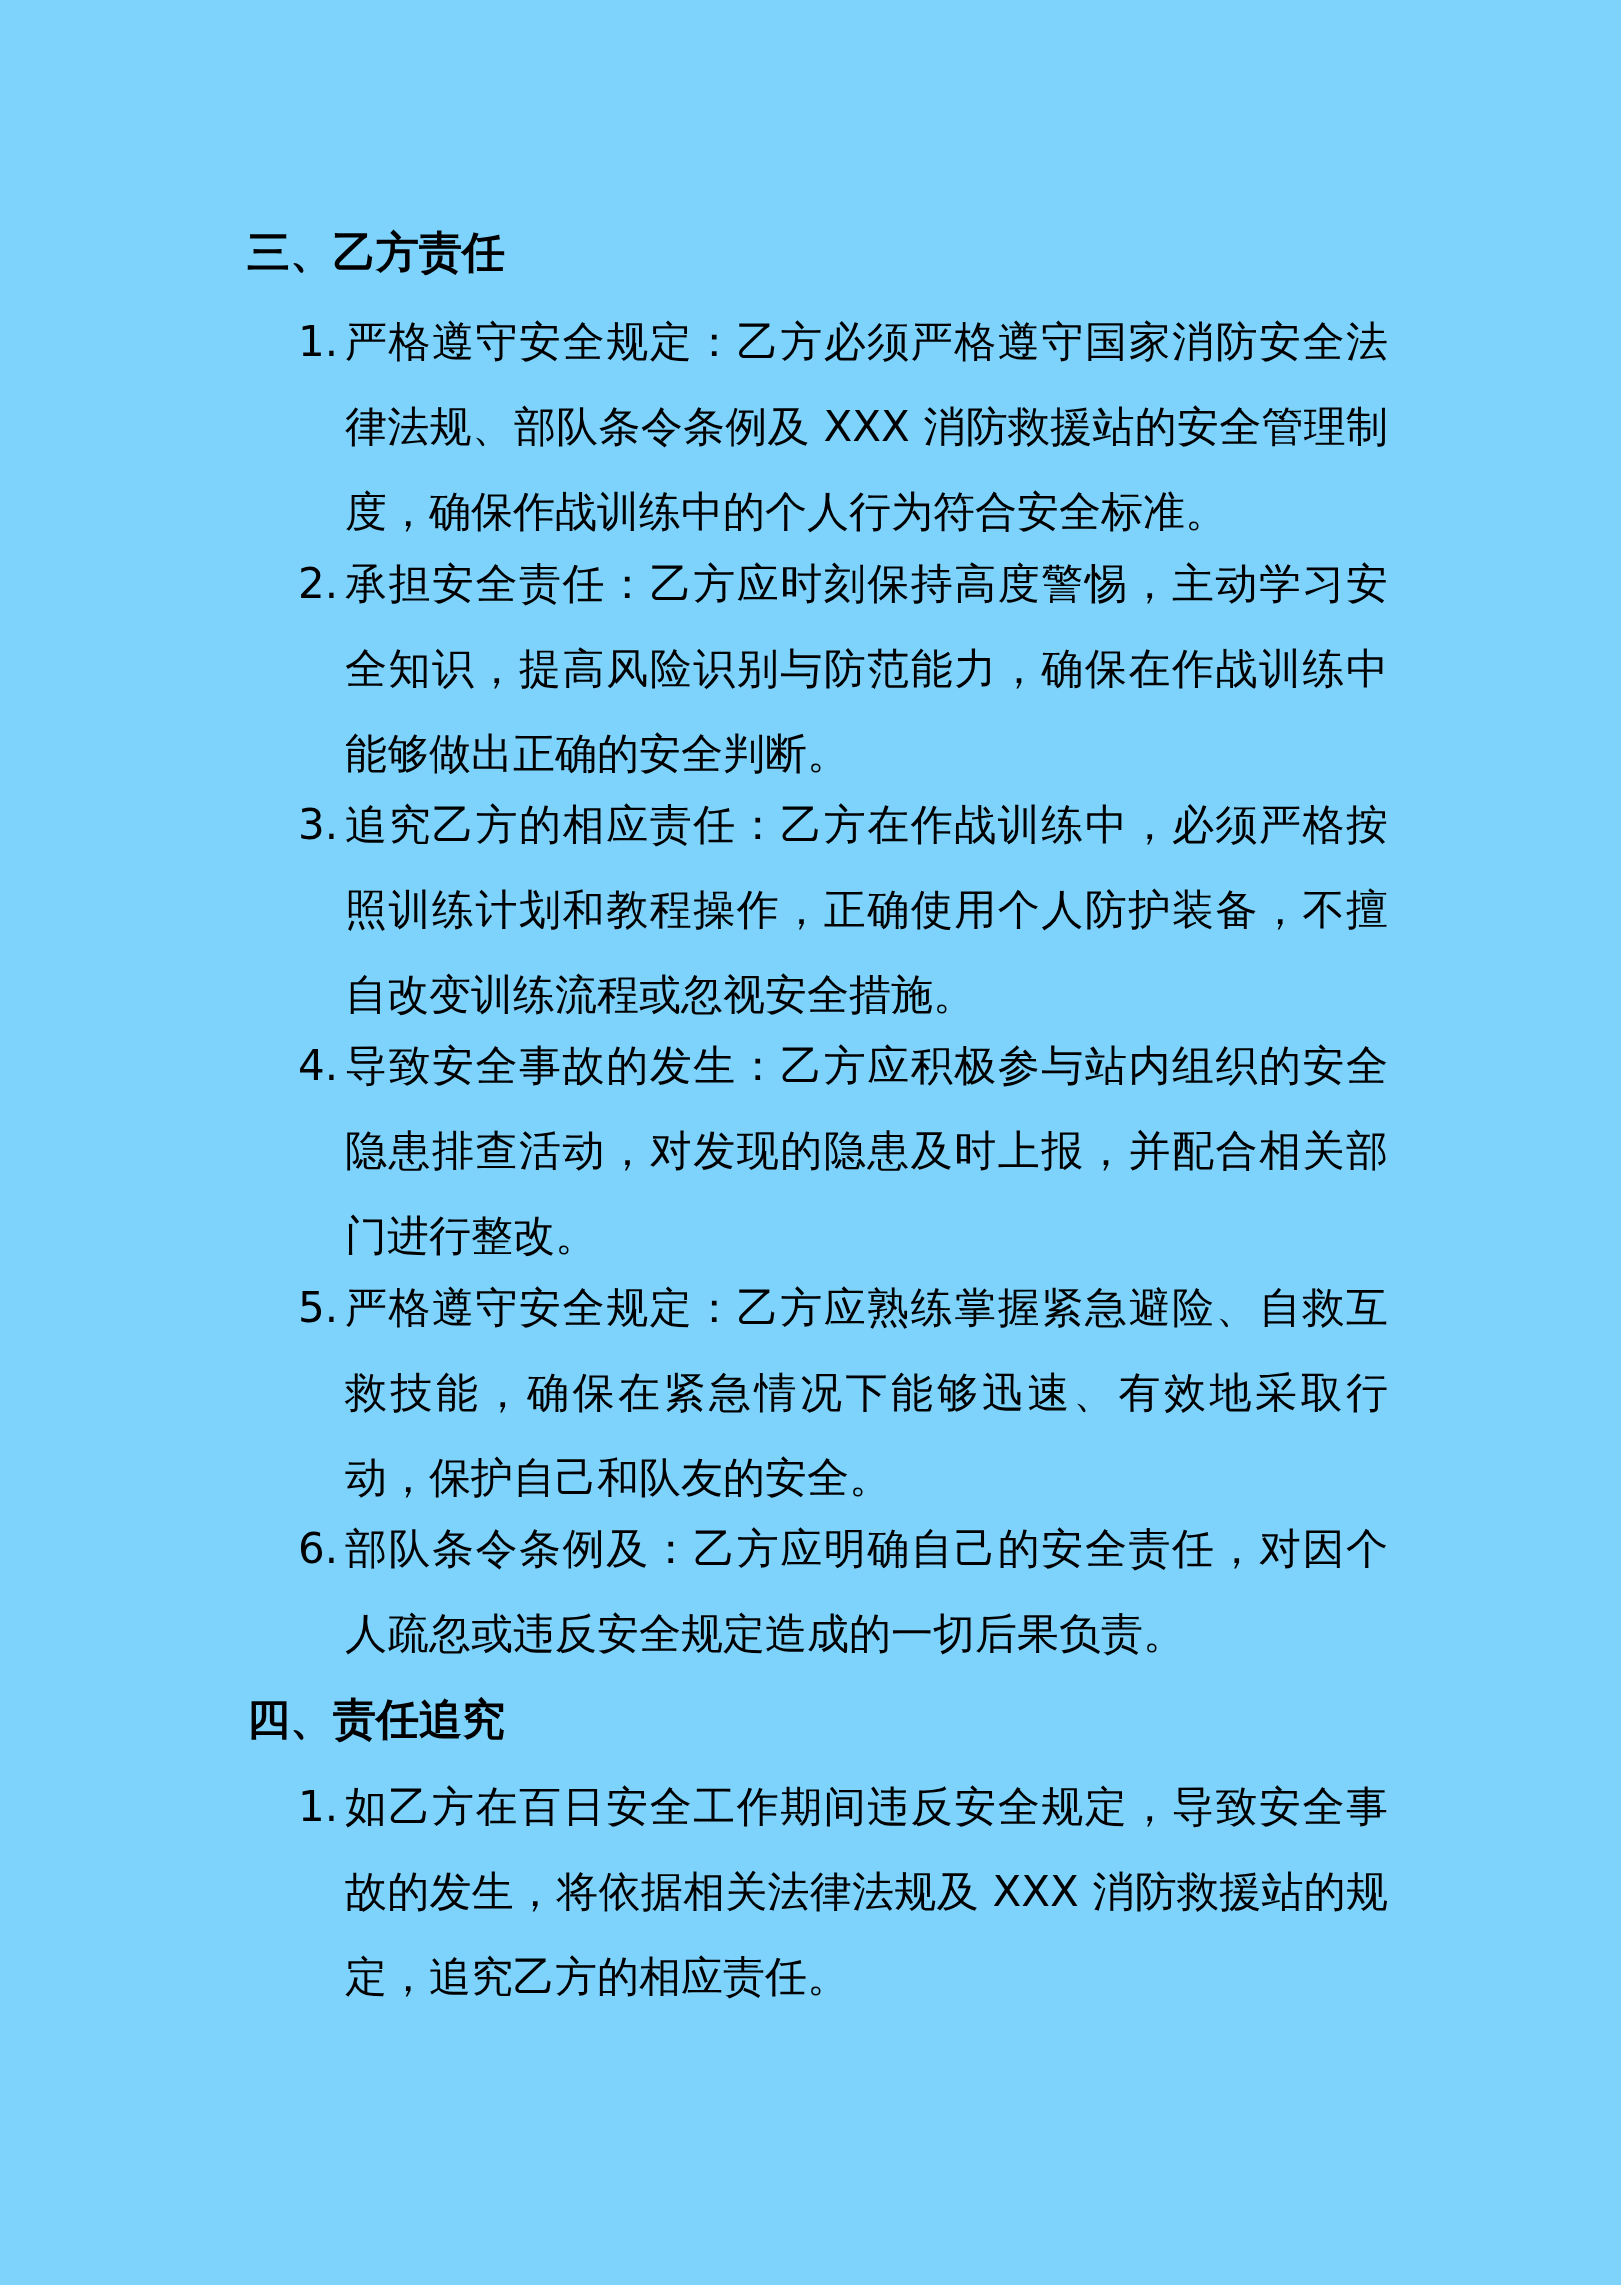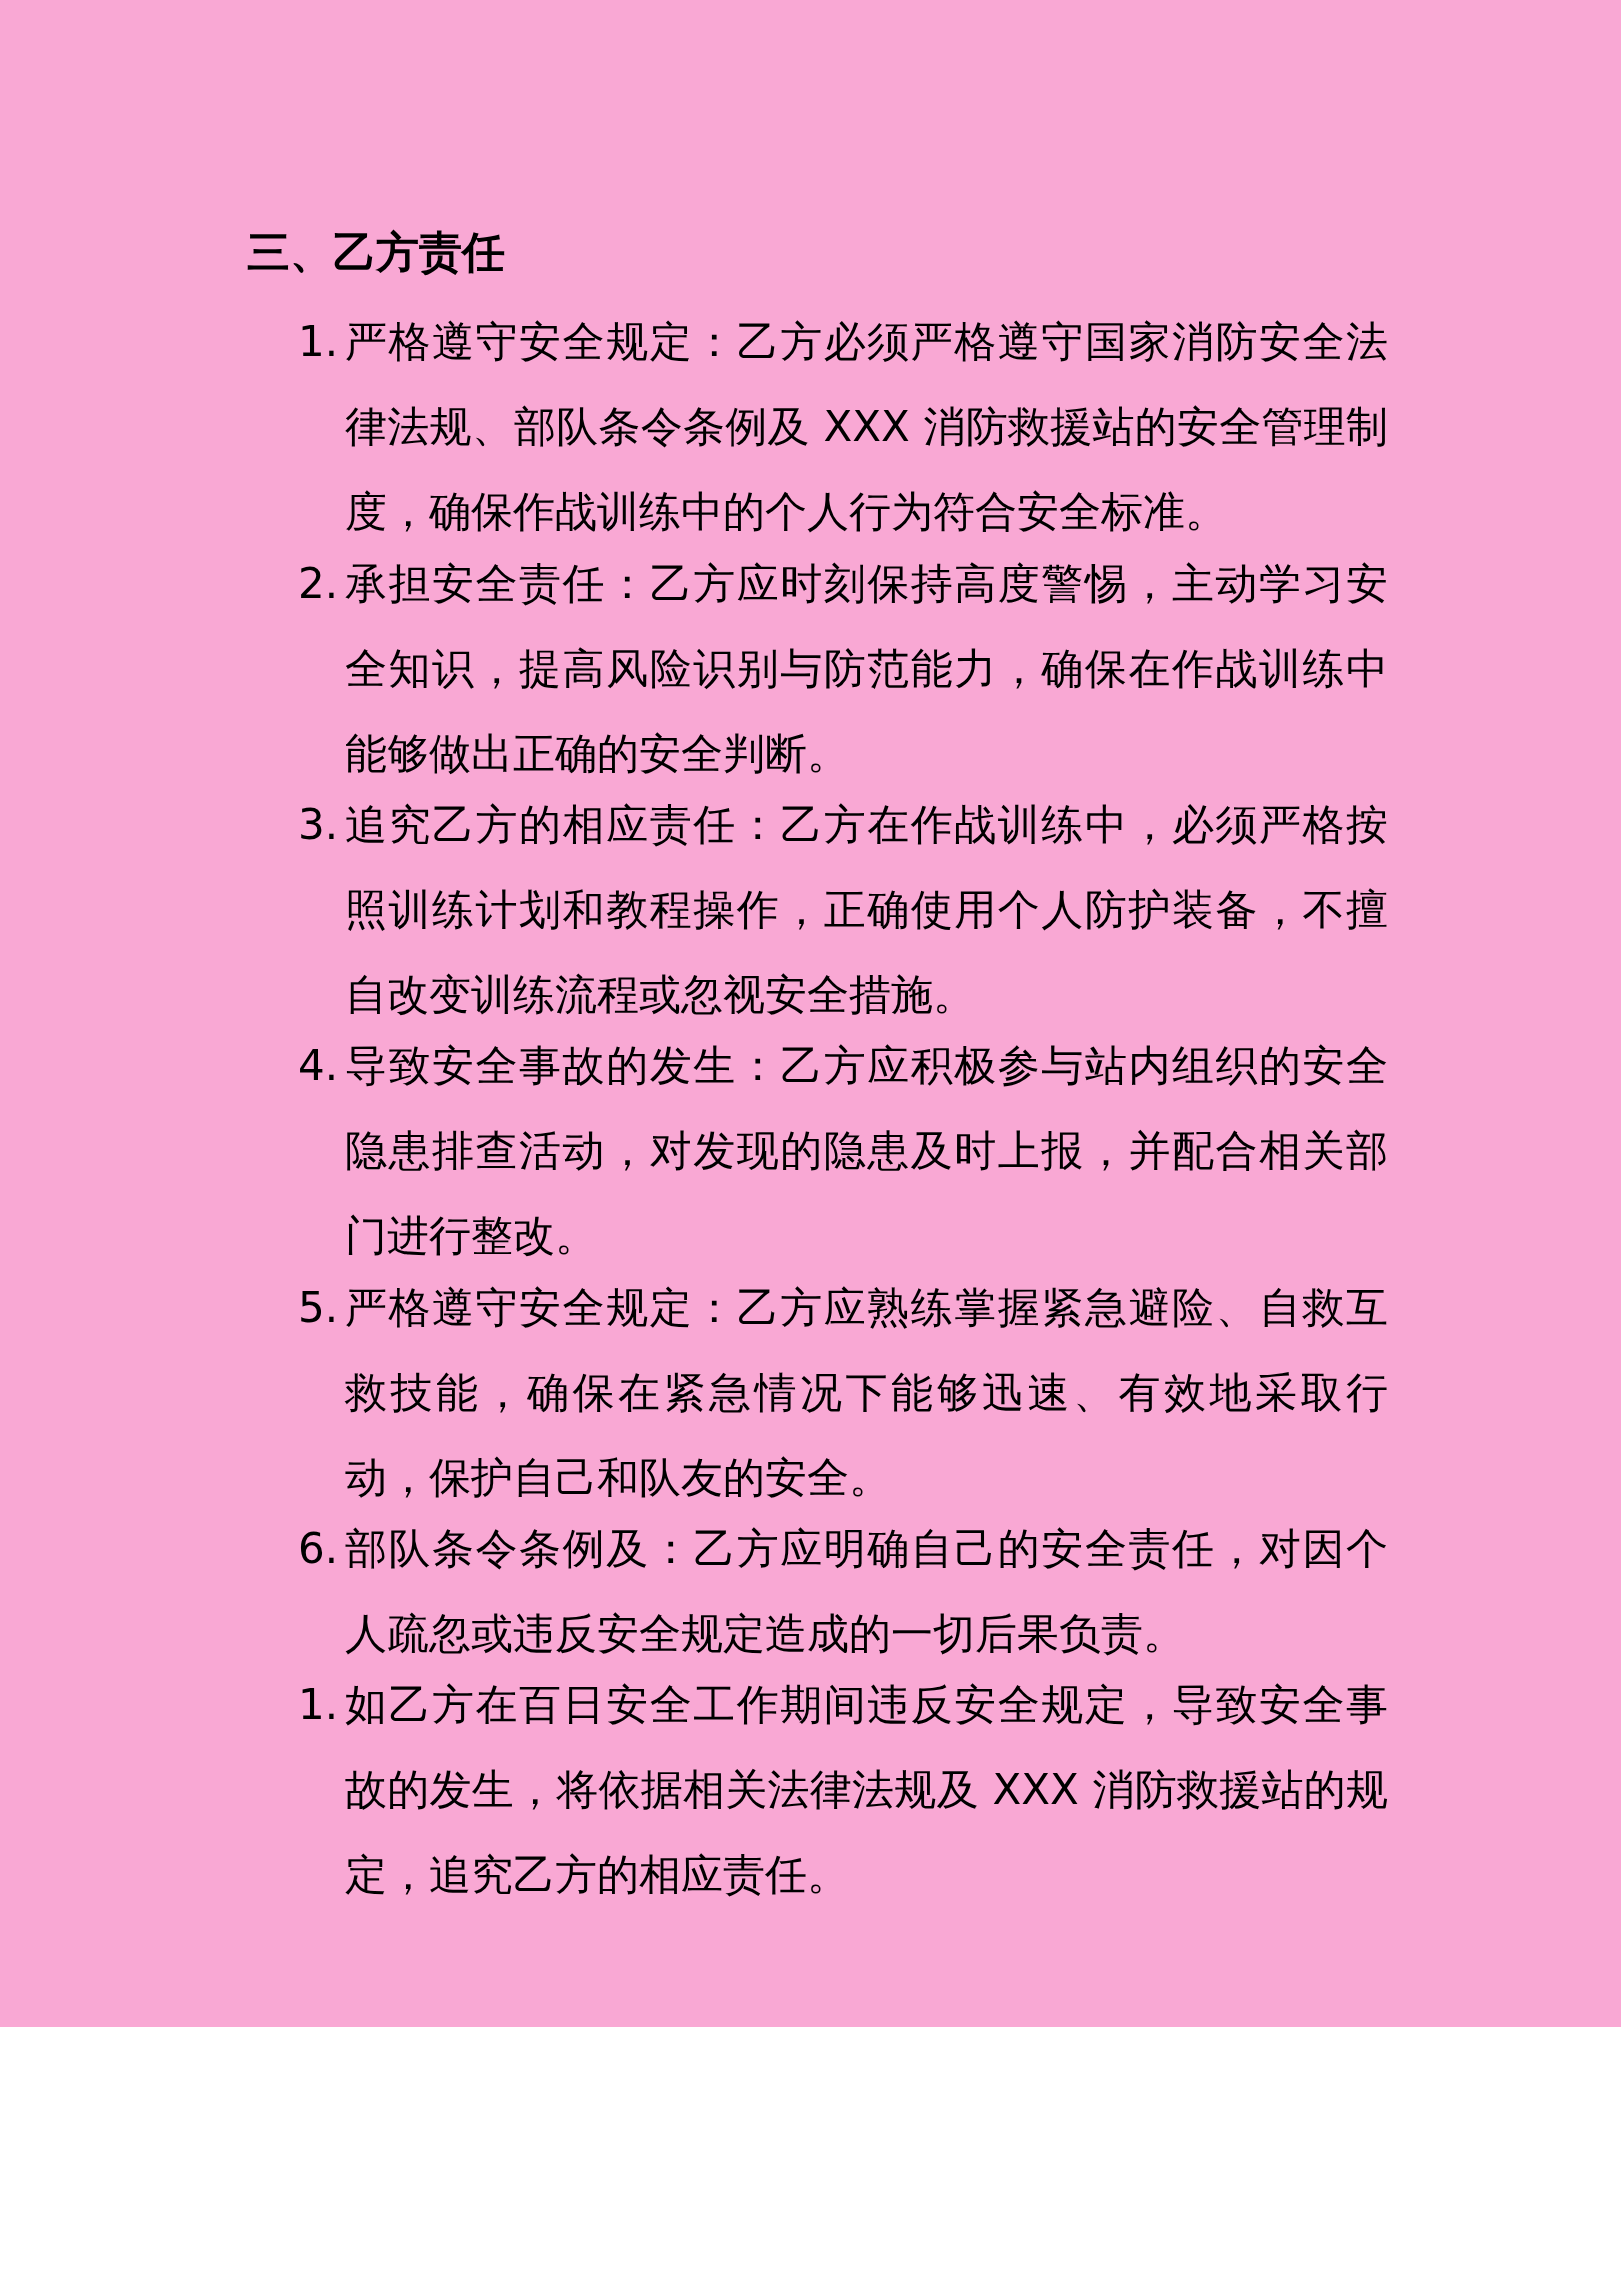--- a/index.html
+++ b/index.html
@@ -13,22 +13,22 @@
       position: relative;
       overflow: hidden;
       font-family: "DejaVu Sans", "Liberation Sans", sans-serif;
       color: #000000;
     }
     .page {
       position: absolute;
       left: 0;
       top: 0;
       width: 1621px;
-      height: 2027px;
-      background: #f9a8d4;
+      height: 2285px;
+      background: #7dd3fc;
     }
     .content {
       position: absolute;
       left: 247px;
       top: 223px;
       width: 1141px;
     }
     .section-heading {
       font-size: 43px;
       font-weight: bold;
@@ -90,20 +90,21 @@
         <span class="num">4.</span><span class="lead">导致安全事故的发生</span><span class="sep">：</span><span class="body">乙方应积极参与站内组织的安全隐患排查活动，对发现的隐患及时上报，并配合相关部门进行整改。</span>
       </li>
       <li class="item">
         <span class="num">5.</span><span class="lead">严格遵守安全规定</span><span class="sep">：</span><span class="body">乙方应熟练掌握紧急避险、自救互救技能，确保在紧急情况下能够迅速、有效地采取行动，保护自己和队友的安全。</span>
       </li>
       <li class="item">
         <span class="num">6.</span><span class="lead">部队条令条例及</span><span class="sep">：</span><span class="body">乙方应明确自己的安全责任，对因个人疏忽或违反安全规定造成的一切后果负责。</span>
       </li>
     </ol>
 
+    <h2 class="section-heading s4">四、责任追究</h2>
     <ol class="items">
       <li class="item">
         <span class="num">1.</span><span class="body">如乙方在百日安全工作期间违反安全规定，导致安全事故的发生，将依据相关法律法规及 XXX 消防救援站的规定，追究乙方的相应责任。</span>
       </li>
     </ol>
 
   </div>
 </div>
 
 

